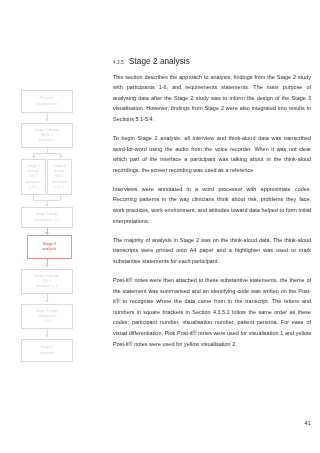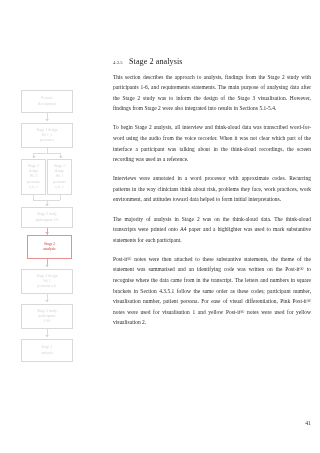--- a/index.html
+++ b/index.html
@@ -15,21 +15,20 @@
     font-family: "Liberation Sans", sans-serif;
     color: #231f20;
     -webkit-font-smoothing: antialiased;
   }
 
   
   .page {
     position: absolute;
     inset: 0;
     background: #fff;
-    font-family: Liberation Serif, serif;
   }
 
   
   .flowchart {
     position: absolute;
     left: 0px;
     top: 88px;
     width: 104px;
     height: 290px;
   }

